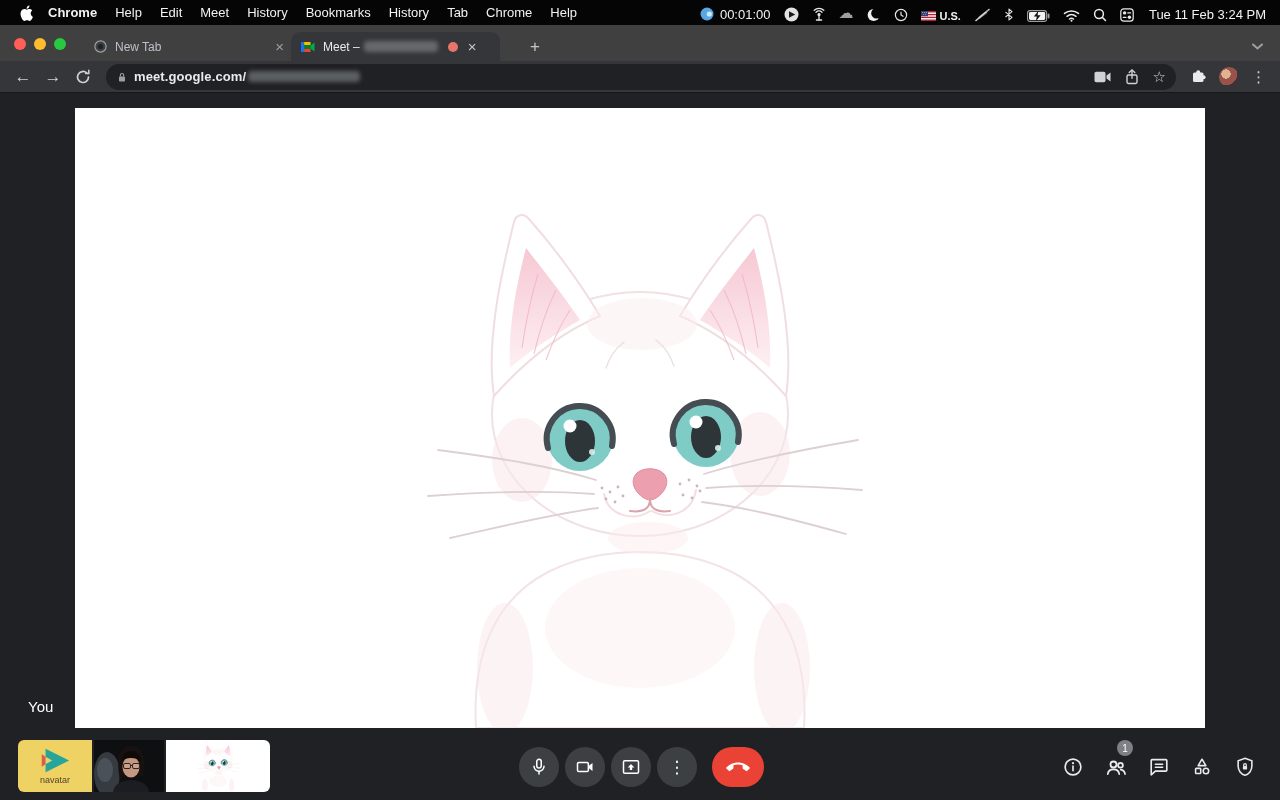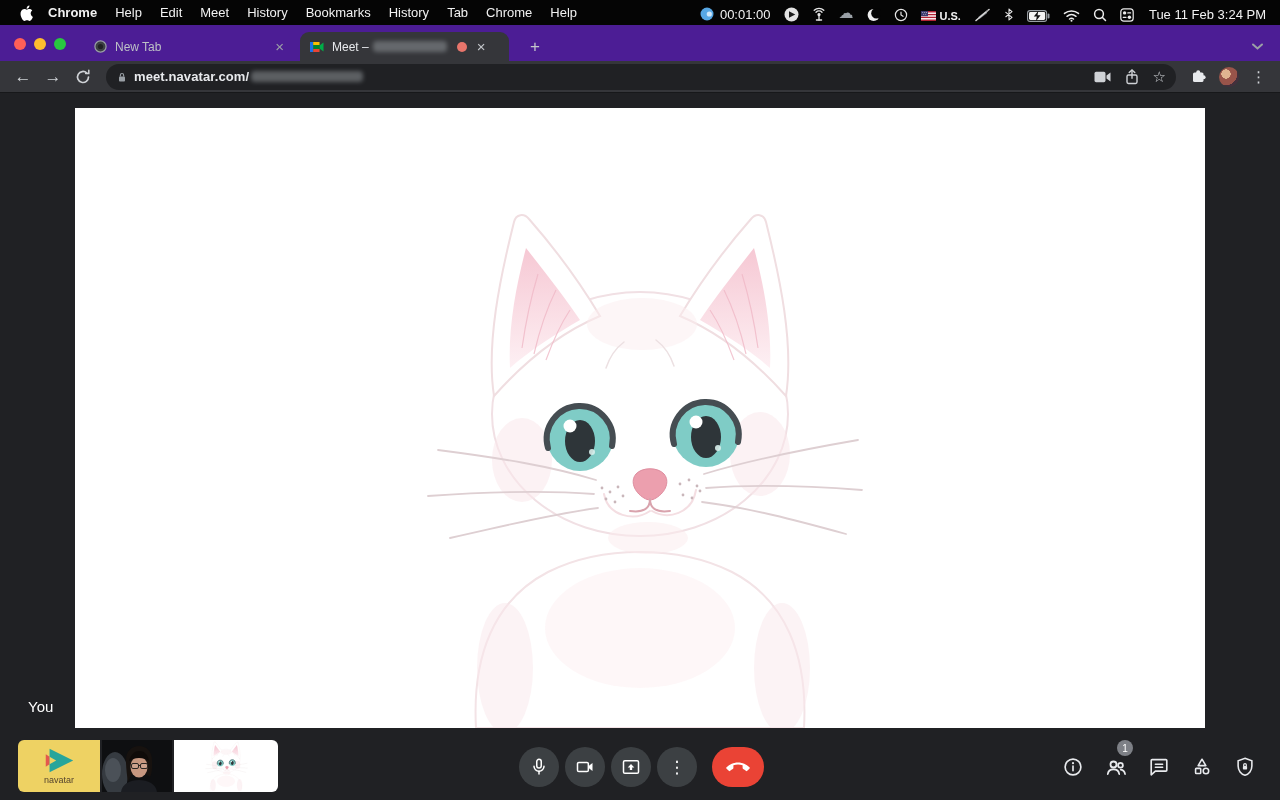--- a/index.html
+++ b/index.html
@@ -12,28 +12,28 @@
   .apple { margin:0 6px 0 6px; display:flex; align-items:center; }
   .menu-item { padding:0 9px; white-space:nowrap; }
   .menu-item.app { font-weight:700; }
   .mb-right { margin-left:auto; display:flex; align-items:flex-end; gap:13px; }
   .mb-status { display:flex; align-items:center; gap:4px; }
   .mb-time { font-size:13px; }
   .mb-clock { font-size:13px; padding-left:2px; }
   .sicon { display:flex; align-items:center; }
 
   
-  .tabstrip { position:absolute; top:25px; left:0; width:1280px; height:36px; background:#4c1d95; }
+  .tabstrip { position:absolute; top:25px; left:0; width:1280px; height:36px; background:#404040; }
   .traffic { position:absolute; top:13px; left:14px; display:flex; gap:8px; }
   .light { width:12px; height:12px; border-radius:50%; }
   .light.red{ background:#ff5f57; } .light.yellow{ background:#febc2e; } .light.green{ background:#28c840; }
   .tab { position:absolute; top:7px; height:29px; display:flex; align-items:center; padding:0 10px; font-size:12px; color:#bdc1c6; }
   .tab .title { margin:0 8px; flex:1; white-space:nowrap; overflow:hidden; }
   .tab1 { left:84px; width:212px; }
-  .tab2 { left:300px; width:209px; background:#35363a; border-radius:9px 9px 0 0; color:#e8eaed; }
+  .tab2 { left:291px; width:209px; background:#35363a; border-radius:9px 9px 0 0; color:#e8eaed; }
   .tab-close { font-size:15px; color:#9aa0a6; line-height:1; padding:0 2px; cursor:default;}
   .redact { background:#8d9296; opacity:.55; filter:blur(2px); border-radius:4px; display:inline-block; }
   .media-dot { width:10px; height:10px; border-radius:50%; background:#e8756b; margin-right:8px; }
   .newtab-btn { position:absolute; left:524px; top:11px; width:22px; height:22px; color:#c4c7cb;
                 font-size:17px; display:flex; align-items:center; justify-content:center; }
   .tab-chevron { position:absolute; right:16px; top:12px; }
 
   .toolbar { position:absolute; top:61px; left:0; width:1280px; height:32px; background:#35363a;
              display:flex; align-items:center; padding:0 10px; gap:4px; border-bottom:1px solid #17181a;}
   .nav-btn { width:26px; height:26px; display:flex; align-items:center; justify-content:center;
@@ -48,21 +48,21 @@
   .dots { color:#cfd2d6; font-size:15px; }
 
   
   .page { position:absolute; top:93px; left:0; width:1280px; height:707px; background:#202124; }
   .video { position:absolute; left:75px; top:15px; width:1130px; height:620px; background:#ffffff; }
   .cat-main { position:absolute; left:335px; top:100px; }
   .you { position:absolute; left:28px; top:605px; color:#fff; font-size:15px; }
 
   .filmstrip { position:absolute; left:18px; top:647px; height:52px; display:flex; gap:2px; }
   .thumb { height:52px; position:relative; overflow:hidden; }
-  .thumb-nav { width:82px; background:#eed263; border-radius:6px 0 0 6px;
+  .thumb-nav { width:74px; background:#eed263; border-radius:6px 0 0 6px;
                display:flex; flex-direction:column; align-items:center; justify-content:center; }
   .thumb-nav .nav-label { font-size:9px; color:#56452e; margin-top:1px; }
   .thumb-cam { width:70px; background:#0e0f11; }
   .thumb-cat { width:104px; background:#ffffff; border-radius:0 6px 6px 0;
                display:flex; align-items:center; justify-content:center; }
 
   .controls { position:absolute; left:519px; top:654px; display:flex; align-items:center; gap:6px; }
   .ctl { width:40px; height:40px; border-radius:50%; background:#3c4043;
          display:flex; align-items:center; justify-content:center; color:#fff; }
   .ctl.more { font-size:17px; letter-spacing:0; }
@@ -335,21 +335,21 @@
       </svg>
   </span>
 
   <div class="omnibox">
     <span class="sicon">
       <svg width="12" height="14" viewBox="0 0 16 16">
           <rect x="4" y="7.3" width="8" height="6.7" rx="1.2" fill="#9aa0a6"></rect>
           <path d="M5.8 7.3V5.6a2.2 2.2 0 0 1 4.4 0v1.7" stroke="#9aa0a6" stroke-width="1.5" fill="none"></path>
         </svg>
     </span>
-    <span class="url">meet.navatar.com/</span>
+    <span class="url">meet.google.com/</span>
     <span class="redact" style="width:112px;height:11px;margin-left:2px;"></span>
     <span class="omni-right">
       <span class="sicon">
         <svg width="17" height="12" viewBox="0 0 17 12">
             <rect x="0.5" y="0.8" width="11" height="10.4" rx="1.6" fill="#cfd2d6"></rect>
             <path d="M12.5 4.4 L16.5 1.4 V10.6 L12.5 7.6 Z" fill="#cfd2d6"></path>
           </svg>
       </span>
       <span class="sicon">
         <svg width="14" height="16" viewBox="0 0 14 16" fill="none" stroke="#cfd2d6" stroke-width="1.4" stroke-linecap="round" stroke-linejoin="round">

